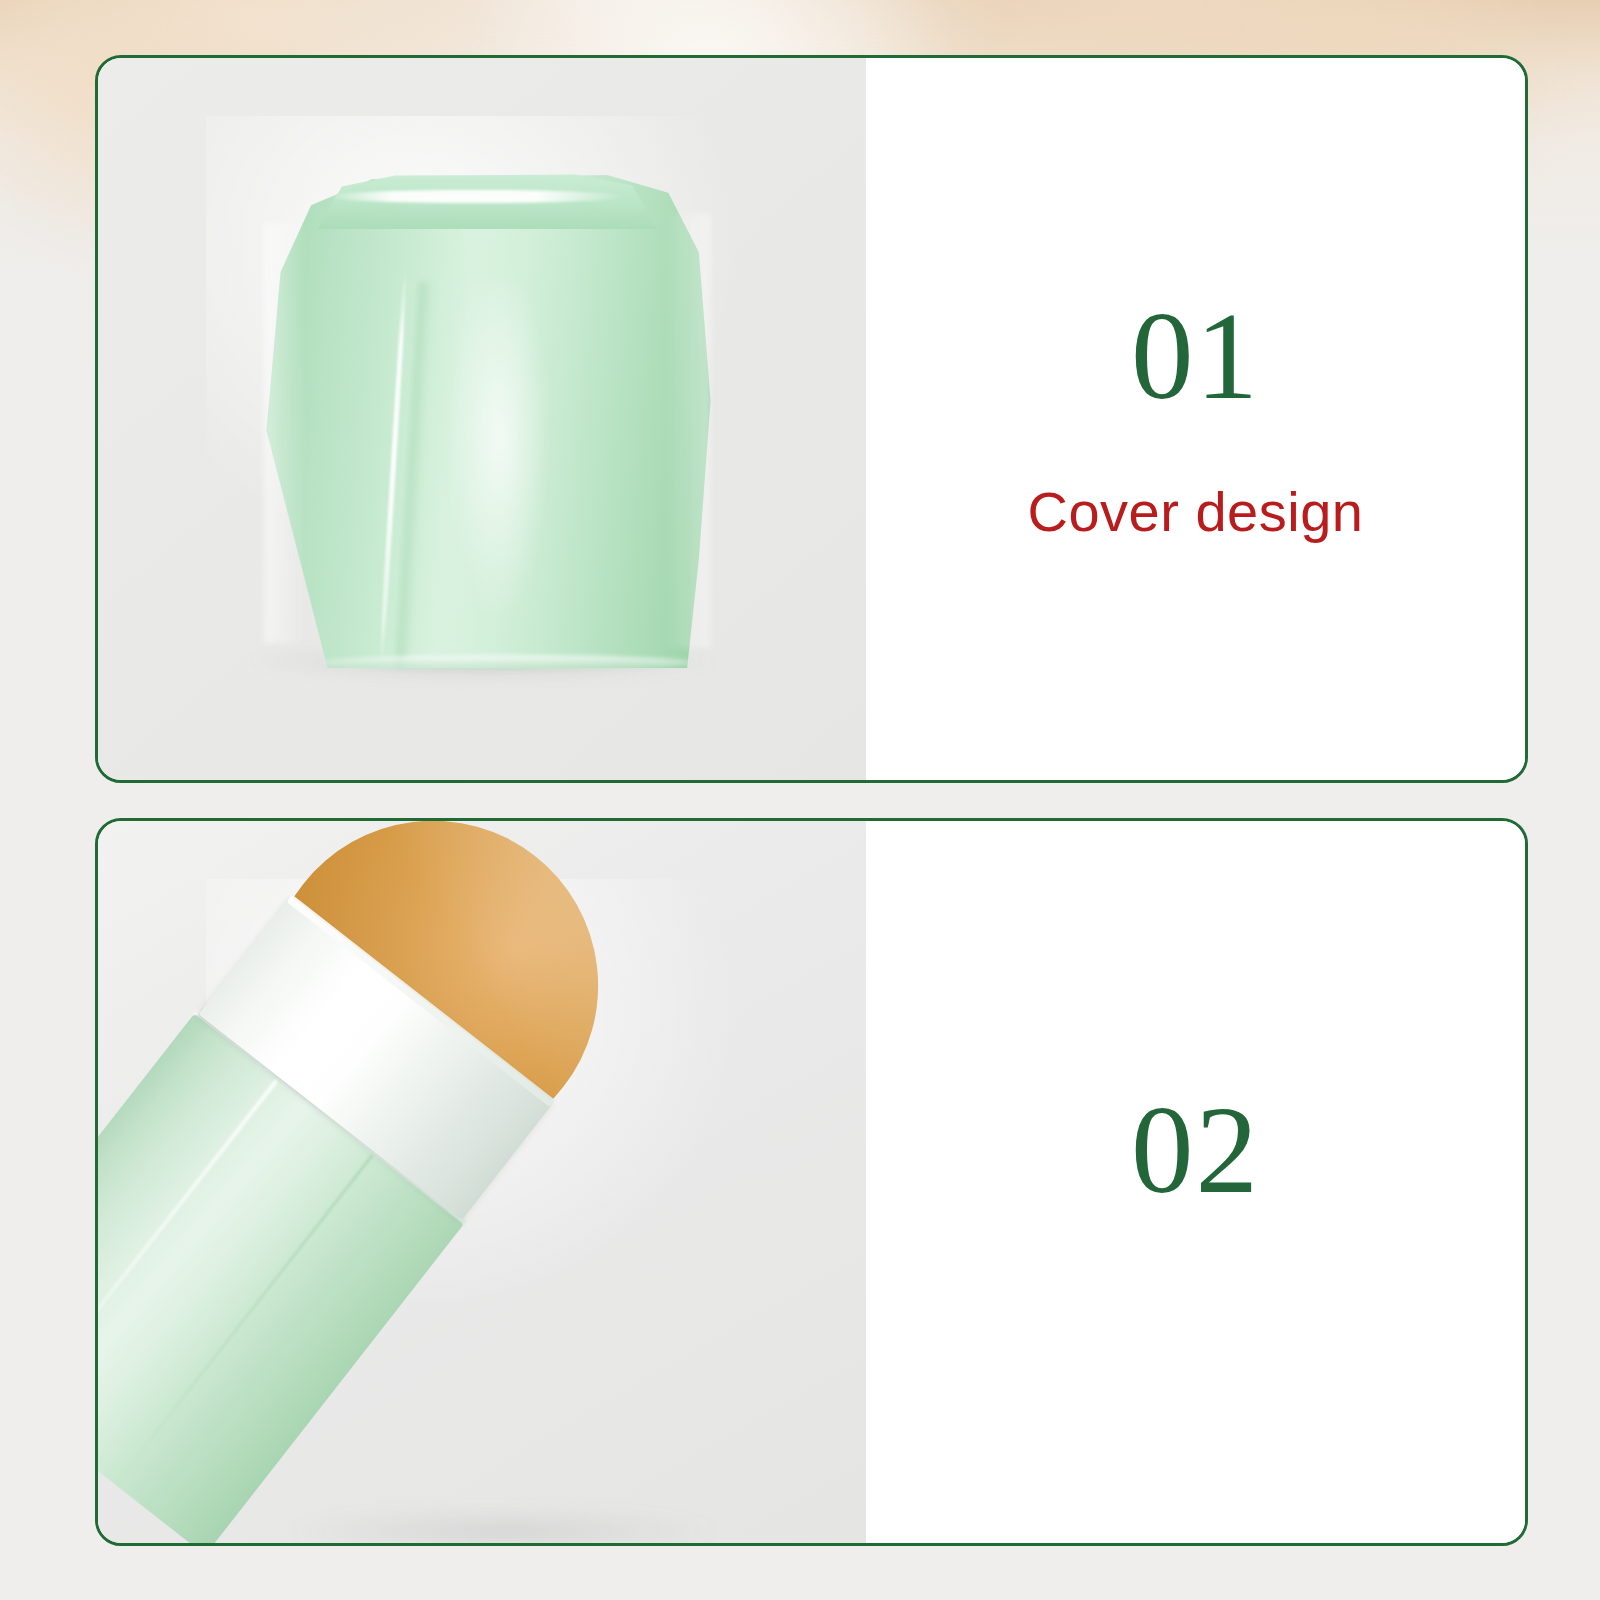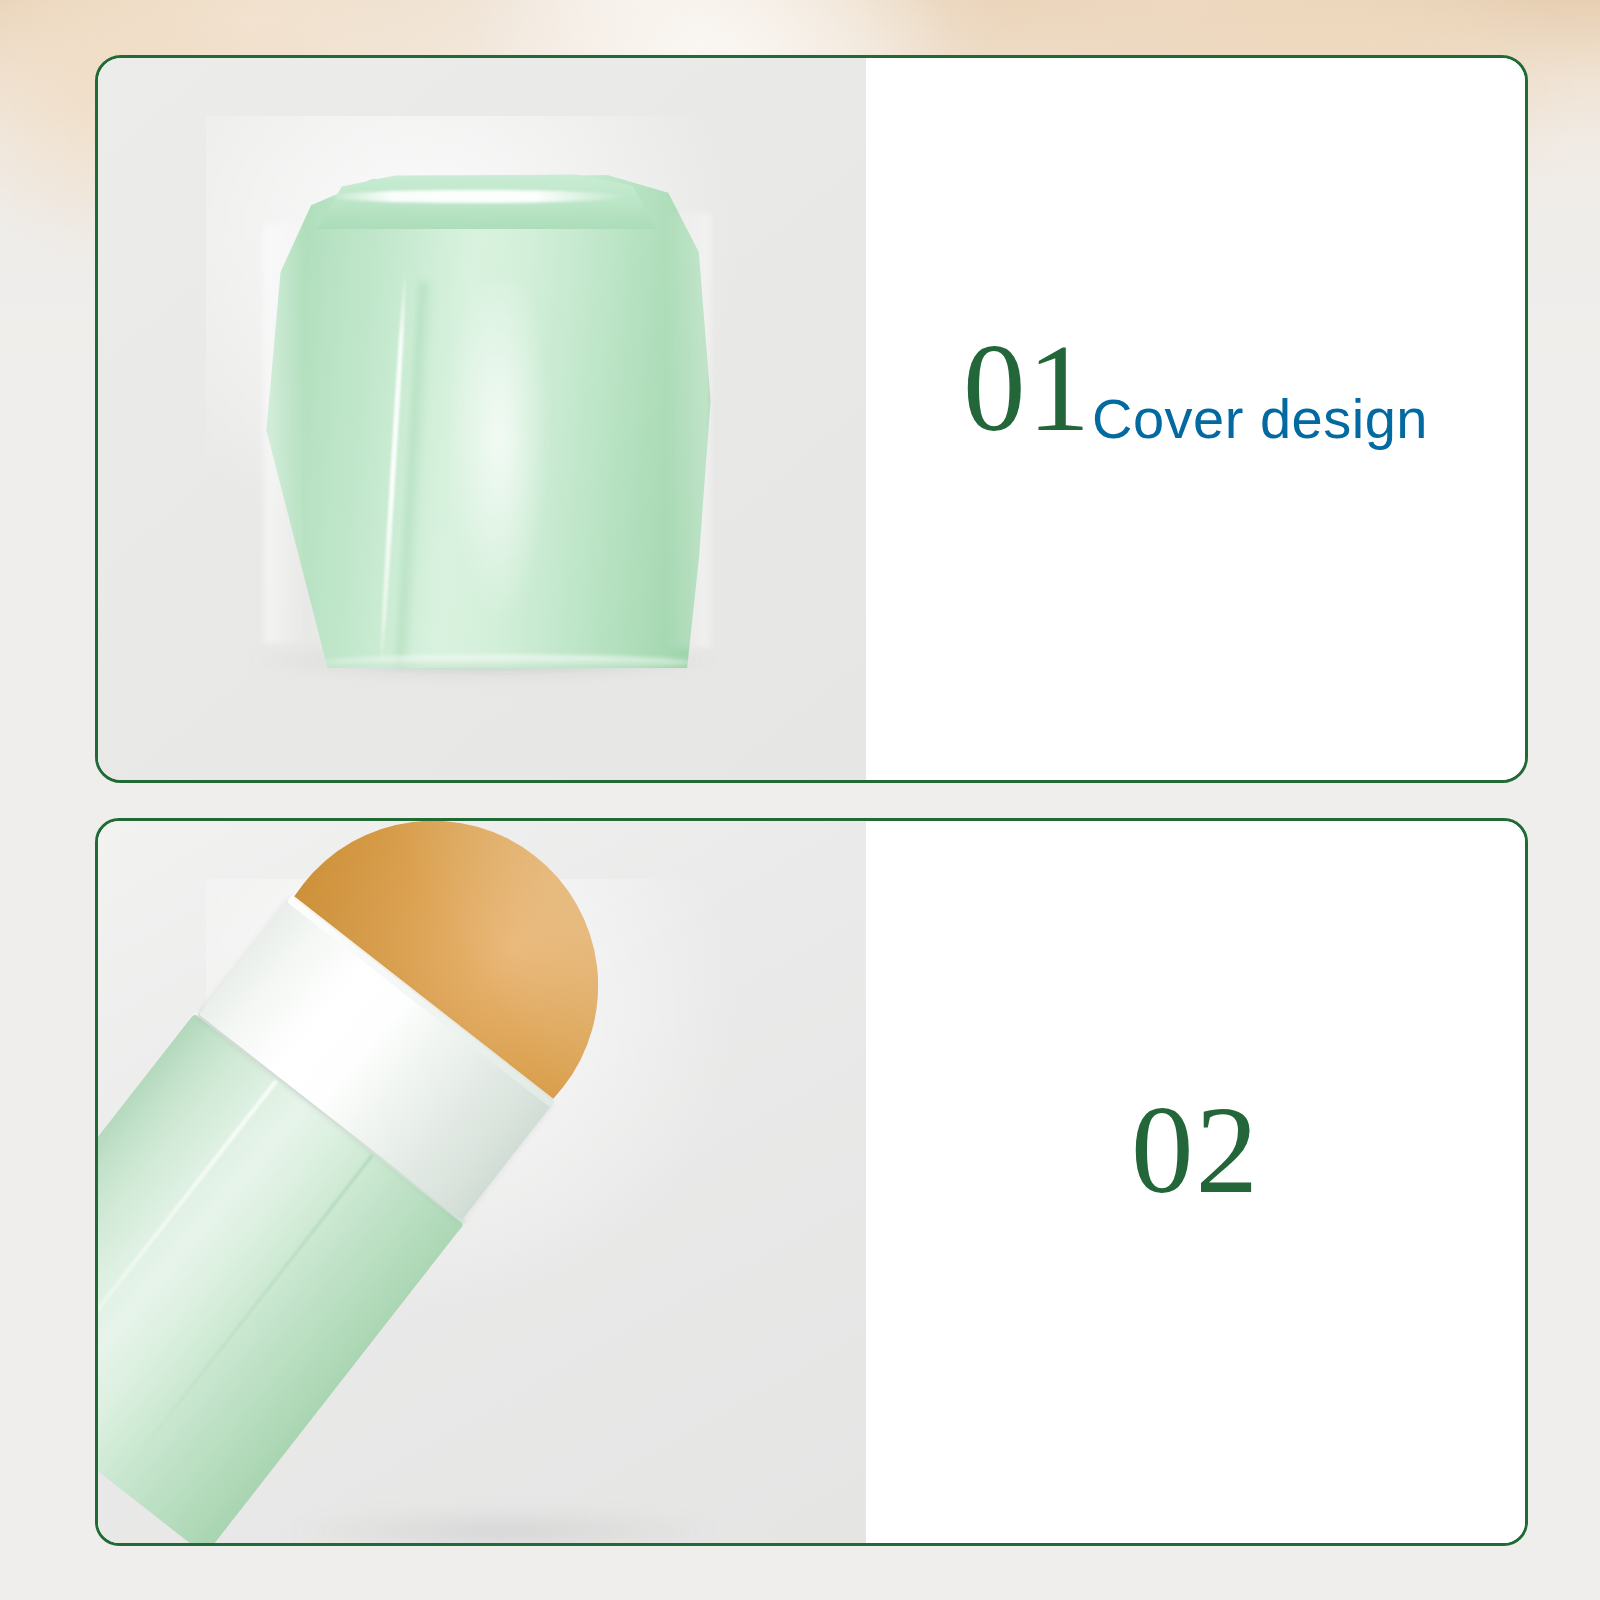--- a/index.html
+++ b/index.html
@@ -66,21 +66,21 @@
     position: absolute;
     left: 95px;
     width: 1433px;
     border: 3px solid #1f6a35;
     border-radius: 26px;
     background: #ffffff;
     overflow: hidden;
     box-sizing: border-box;
   }
   .card-1 { top: 55px;  height: 728px; }
-  .card-2 { top: 818px; height: 728px; border-radius: 24px; }
+  .card-2 { top: 818px; height: 728px; }
 
   .card-inner {
     position: relative;
     display: flex;
     width: 100%;
     height: 100%;
   }
 
   
   .media {
@@ -101,41 +101,41 @@
     background: radial-gradient(ellipse at 40% 30%, rgba(255,255,255,0.85) 0%, rgba(255,255,255,0) 70%);
     pointer-events: none;
   }
 
   
   .info {
     position: relative;
     flex: 1 1 auto;
     background: #ffffff;
     display: flex;
-    flex-direction: row;
+    flex-direction: column;
     align-items: center;
     justify-content: center;
   }
 
   .step-number {
     font-family: "Liberation Serif", "DejaVu Serif", serif;
     font-size: 125px;
     line-height: 1;
     font-weight: 400;
     color: #226639;
     letter-spacing: 2px;
     margin: 0 0 56px 0;
     user-select: none;
   }
   .step-title {
     font-family: "Liberation Sans", sans-serif;
     font-size: 56px;
     line-height: 1.12;
     font-weight: 400;
-    color: #0369a1;
+    color: #b91c1c;
     letter-spacing: 0.5px;
     text-align: center;
     white-space: nowrap;
     margin: 0;
   }
   .info-1 .step-number { margin-bottom: 62px; }
   .info-2 .step-number { margin-bottom: 64px; }
   .info-2 .step-title { font-size: 55px; }
 
   

